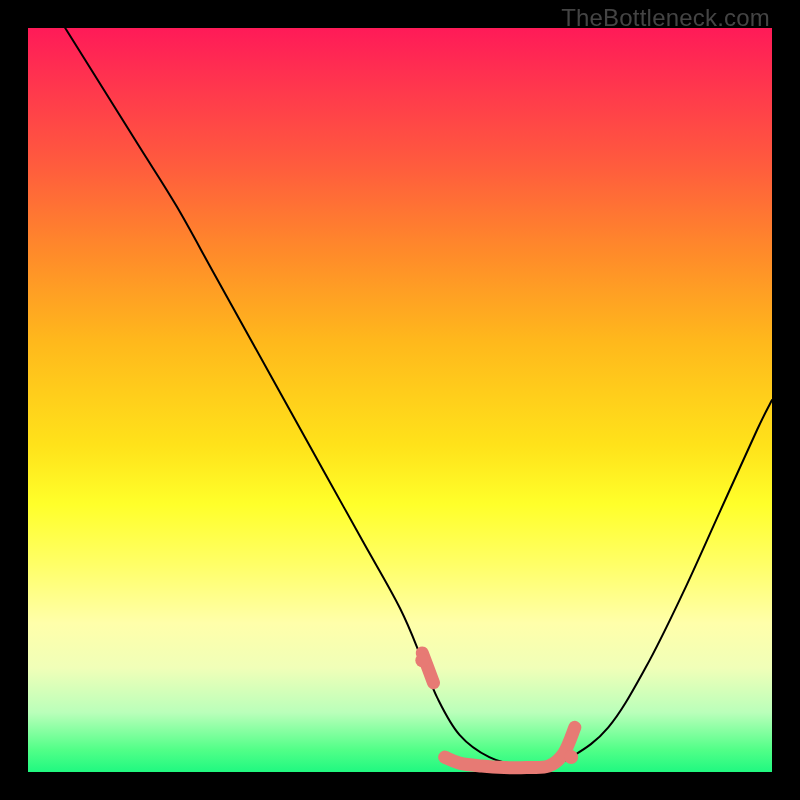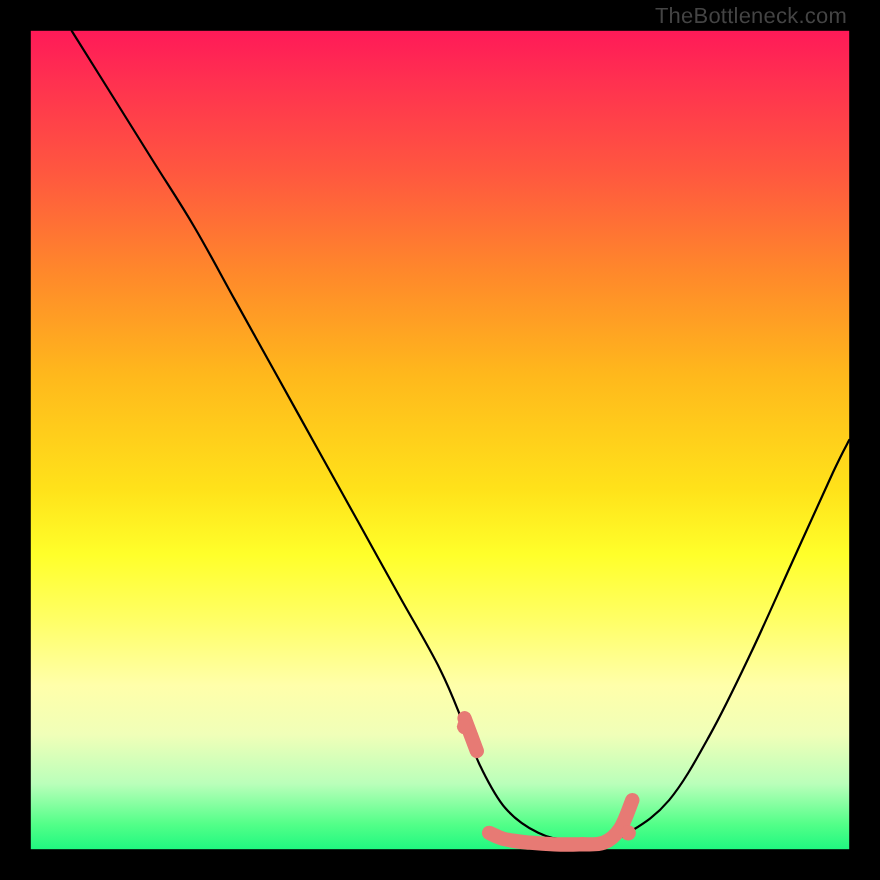--- a/index.html
+++ b/index.html
@@ -44,21 +44,21 @@
       #baffba 92%,
       #52ff88 97%,
       #20f880 100%
     );
   }
   .watermark {
     position: absolute;
     top: 4px;
     right: 30px;
     color: #444;
-    font-size: 20px;
+    font-size: 24px;
     font-weight: 400;
     letter-spacing: 0.2px;
   }
   svg.curve {
     position: absolute;
     left: 0;
     top: 0;
     width: 100%;
     height: 100%;
     overflow: visible;

